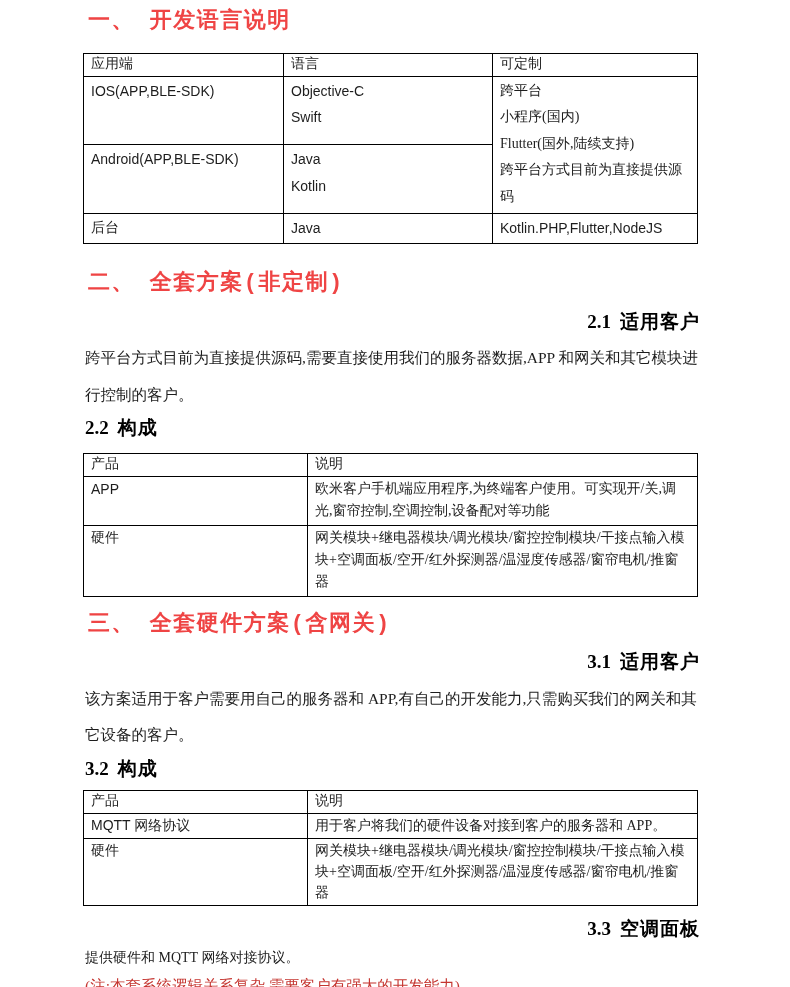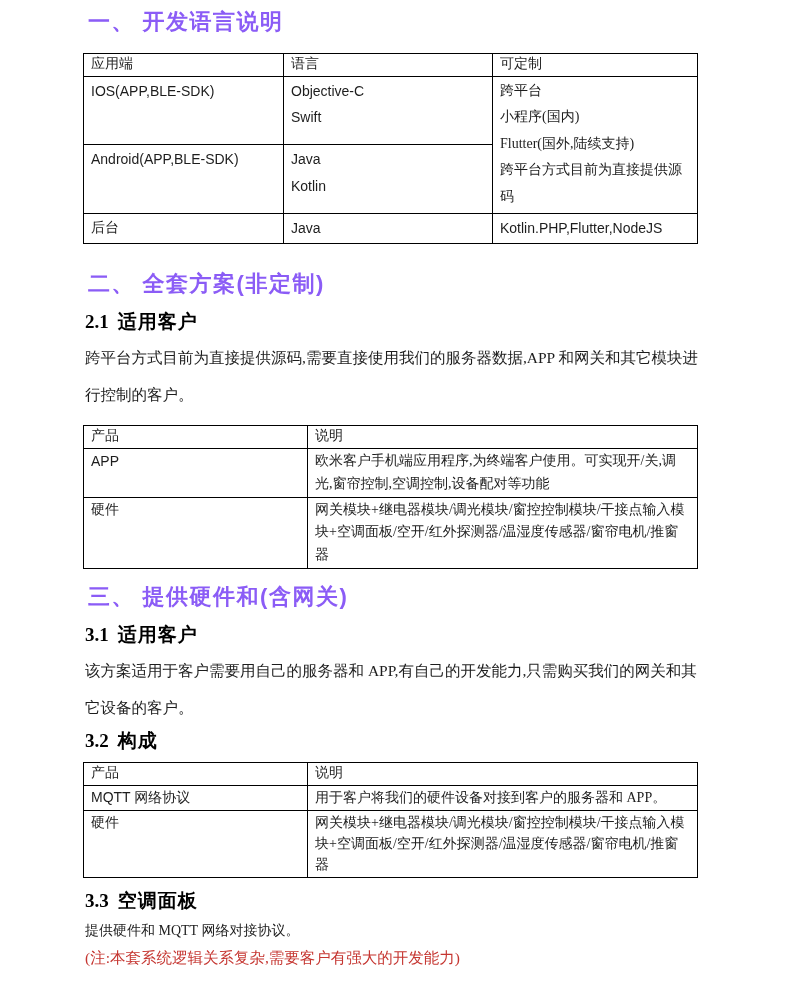--- a/index.html
+++ b/index.html
@@ -8,26 +8,26 @@
     width: 790px; height: 987px;
     background: #ffffff;
     font-family: "Liberation Serif", serif;
     color: #1d1d1d;
     overflow: hidden;
   }
   .page { padding: 6px 90px 0 83px; }
 
   
   .sec-heading {
-    font-family: Liberation Sans, sans-serif;
+    font-family: Liberation Mono, monospace;
     font-weight: 700;
     font-size: 22px;
     line-height: 1.3;
     letter-spacing: 1.5px;
-    color: #8b5cf6;
+    color: #ef4444;
     margin: 0 0 0 5px;
   }
   #sec1-heading { margin-top: 2px; }
   #sec2-heading { margin-top: 26px; }
   #sec3-heading { margin-top: 14px; }
 
   
   .sub-heading {
     font-size: 19px;
     font-weight: 700;
@@ -36,21 +36,21 @@
     margin: 0 0 0 2px;
   }
   .sub-heading .num {
     font-family: "Liberation Serif", serif;
     margin-right: 9px;
   }
   .sub-heading .t {
     font-family: "Liberation Sans", sans-serif;
     letter-spacing: 1px;
   }
-  .mt10 { margin-top: 10px; }
+  .mt10 { margin-top: 10px; text-align: right; }
   .mt2  { margin-top: 2px; }
 
   
   .body-para {
     font-size: 15.5px;
     line-height: 2.35;
     margin: 6px 0 0 2px;
   }
   .body-single {
     font-size: 14px;
@@ -138,20 +138,23 @@
   </table>
 
   <h1 class="sec-heading" id="sec2-heading">二、 全套方案(非定制)</h1>
 
   <h2 class="sub-heading mt10">
     <span class="num">2.1</span><span class="t">适用客户</span>
   </h2>
 
   <p class="body-para">跨平台方式目前为直接提供源码,需要直接使用我们的服务器数据,APP 和网关和其它模块进行控制的客户。</p>
 
+  <h2 class="sub-heading mt2">
+    <span class="num">2.2</span><span class="t">构成</span>
+  </h2>
 
   <table class="doc-table" id="table2">
     <colgroup>
         <col class="tp-c1">
         <col class="tp-c2">
       </colgroup>
     <thead>
       <tr>
         <th>产品</th>
         <th>说明</th>
@@ -162,21 +165,21 @@
         <td class="latin">APP</td>
         <td>欧米客户手机端应用程序,为终端客户使用。可实现开/关,调光,窗帘控制,空调控制,设备配对等功能</td>
       </tr>
       <tr>
         <td>硬件</td>
         <td>网关模块+继电器模块/调光模块/窗控控制模块/干接点输入模块+空调面板/空开/红外探测器/温湿度传感器/窗帘电机/推窗器</td>
       </tr>
     </tbody>
   </table>
 
-  <h1 class="sec-heading" id="sec3-heading">三、 提供硬件和(含网关)</h1>
+  <h1 class="sec-heading" id="sec3-heading">三、 全套硬件方案(含网关)</h1>
 
   <h2 class="sub-heading mt10">
     <span class="num">3.1</span><span class="t">适用客户</span>
   </h2>
 
   <p class="body-para">该方案适用于客户需要用自己的服务器和 APP,有自己的开发能力,只需购买我们的网关和其它设备的客户。</p>
 
   <h2 class="sub-heading mt2">
     <span class="num">3.2</span><span class="t">构成</span>
   </h2>

